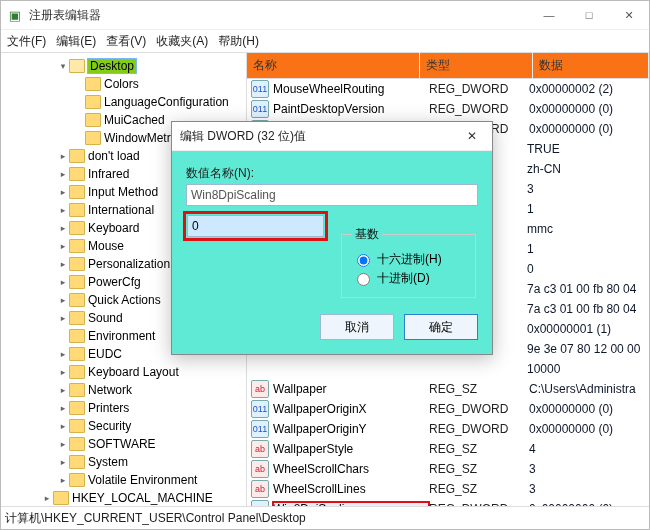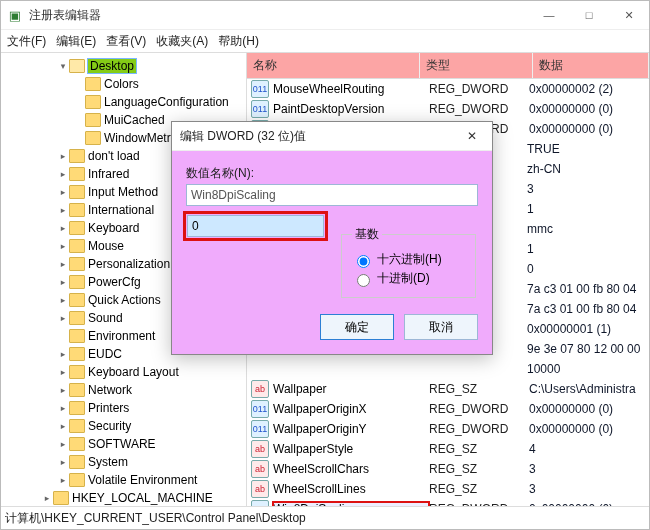--- a/index.html
+++ b/index.html
@@ -7,52 +7,52 @@
 .titlebar{height:28px;display:flex;align-items:center;padding-left:6px;background:#fff;border-bottom:1px solid #eee}
 .titlebar .appicon{width:16px;height:16px;margin-right:6px;display:flex;align-items:center;justify-content:center;color:#2e7d32;font-size:13px}
 .titlebar .title{flex:1;color:#333}
 .titlebar .winbtns{display:flex}
 .titlebar .winbtns div{width:40px;height:28px;display:flex;align-items:center;justify-content:center;color:#555;font-size:11px}
 .menubar{height:22px;display:flex;align-items:center;padding-left:6px;border-bottom:1px solid #ddd;color:#222}
 .menubar span{margin-right:10px;cursor:default}
 .body{flex:1;display:flex;min-height:0}
 .tree{width:245px;border-right:1px solid #ddd;overflow:auto;padding-top:4px}
 .list{flex:1;display:flex;flex-direction:column;min-width:0}
-.headers{display:flex;border-bottom:1px solid #ddd;background:#fca5a5}
+.headers{display:flex;border-bottom:1px solid #ddd;background:#f97316}
 .headers div{padding:4px 6px;border-right:1px solid #eee;color:#333}
 .h-name{width:160px}.h-type{width:100px}.h-data{flex:1}
 .rows{flex:1;overflow:auto}
 .row{display:flex;align-items:center;height:20px;padding-left:4px}
 .row .icon{width:16px;height:16px;margin-right:4px;display:flex;align-items:center;justify-content:center;font-size:9px;border:1px solid #7aa;border-radius:2px}
 .ico-bin{background:#dff1ff;color:#2255cc;border-color:#88b8ee}
 .ico-str{background:#ffeaea;color:#cc2233;border-color:#e8a0a0}
 .row .c-name{width:156px;white-space:nowrap;overflow:hidden;text-overflow:ellipsis}
 .row .c-type{width:100px;color:#222}
 .row .c-data{flex:1;white-space:nowrap;overflow:hidden;text-overflow:ellipsis;color:#0f172a}
 .row.sel .c-name{outline:2px solid #d11;outline-offset:-1px;background:#eef}
 .node{display:flex;align-items:center;height:18px;white-space:nowrap}
 .node .exp{width:12px;text-align:center;color:#666;font-size:9px}
 .node .fico{width:14px;height:12px;margin-right:3px;background:#ffda77;border:1px solid #d6b24a;border-radius:1px}
 .node .fico.open{background:#ffe9a8}
 .node.sel .lbl{background:#84cc16;outline:1px solid #7ab7ff;padding:0 2px}
 .i1{padding-left:40px}.i2{padding-left:56px}.i3{padding-left:72px}
 .status{height:22px;border-top:1px solid #ddd;display:flex;align-items:center;padding-left:4px;color:#222}
-.dialog{position:absolute;left:170px;top:120px;width:320px;background:#f0abfc;border:1px solid #888;box-shadow:0 4px 18px rgba(0,0,0,.25)}
+.dialog{position:absolute;left:170px;top:120px;width:320px;background:#5eead4;border:1px solid #888;box-shadow:0 4px 18px rgba(0,0,0,.25)}
 .dialog .dtitle{height:28px;display:flex;align-items:center;padding:0 8px;background:#fff;border-bottom:1px solid #eee}
 .dialog .dtitle .t{flex:1;color:#222}
 .dialog .dtitle .x{width:24px;height:24px;display:flex;align-items:center;justify-content:center;color:#333}
 .dialog .dbody{padding:10px 14px 4px 14px}
 .dialog label{display:block;color:#222;margin:4px 0 2px 0}
 .dialog input[type=text]{width:100%;box-sizing:border-box;height:22px;border:1px solid #9db7d6;padding:2px 4px;font-size:12px}
 .drow{display:flex;gap:14px;margin-top:6px}
 .drow .col{flex:1}
 .vwrap{outline:3px solid #d11;padding:1px;margin-top:2px}
 .fieldset{border:1px solid #ccc;padding:6px 10px 8px 10px;margin-top:14px}
 .fieldset legend{color:#111;padding:0 3px}
-.radio{display:flex;align-items:flex-end;gap:4px;margin:2px 0}
+.radio{display:flex;align-items:flex-start;gap:4px;margin:2px 0}
 .dbtns{display:flex;justify-content:flex-end;gap:10px;padding:12px 14px 14px}
 .btn{min-width:72px;height:24px;border:1px solid #9db7d6;background:#eef5fc;display:flex;align-items:center;justify-content:center;cursor:default}
 .btn.primary{border:1.5px solid #2d7fd4}
 .readonly{background:#fff;color:#555}
 </style>
 </head>
 <body>
 
 <div class="window">
   <div class="titlebar">
@@ -366,17 +366,17 @@
               </div>
             <div class="radio">
                 <input type="radio" name="rx" style="">
                 <span>十进制(D)</span>
               </div>
           </fieldset>
         </div>
       </div>
     </div>
     <div class="dbtns">
+      <div class="btn">取消</div>
       <div class="btn primary">确定</div>
-      <div class="btn">取消</div>
     </div>
   </div>
 </div>
 
 </body></html>

